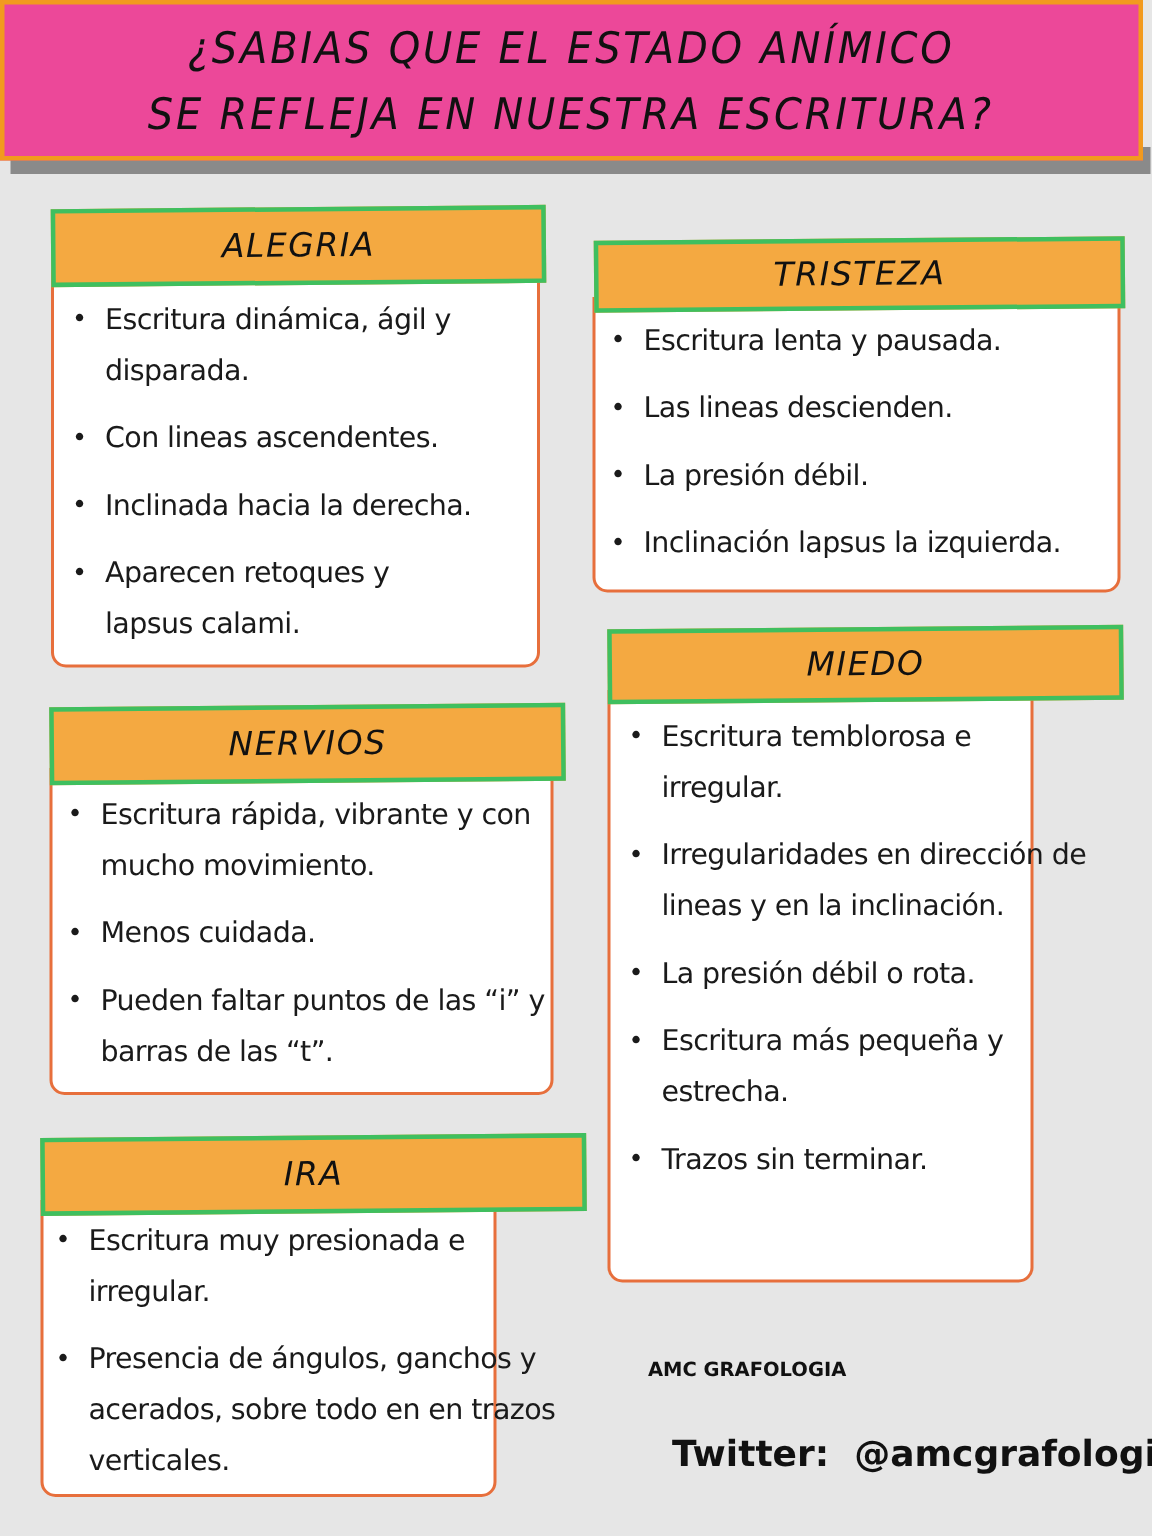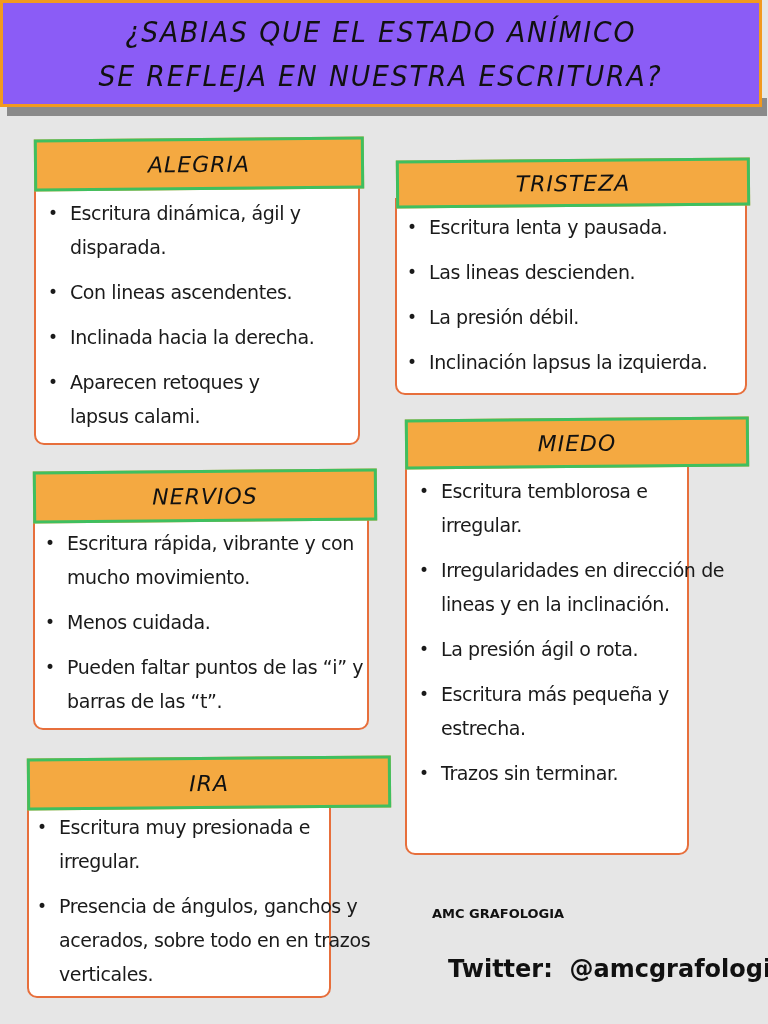--- a/index.html
+++ b/index.html
@@ -8,21 +8,21 @@
     background:#e6e6e6;
     font-family:"DejaVu Sans","Liberation Sans",sans-serif;
     position:relative;
   }
   .banner-shadow {
     position:absolute; left:7px; top:98px; width:760px; height:18px;
     background:#8a8a8a;
   }
   .banner {
     position:absolute; left:0; top:0; width:762px; height:107px;
-    background:#8b5cf6; border:3px solid #f29a1e; box-sizing:border-box;
+    background:#ec4899; border:3px solid #f29a1e; box-sizing:border-box;
     display:flex; flex-direction:column; align-items:center; justify-content:center;
   }
   .banner-line {
     font-family:"DejaVu Sans",sans-serif; font-style:italic;
     font-size:29px; letter-spacing:2px; color:#111; line-height:44px;
     transform:scaleX(0.92);
   }
   .card {
     position:absolute; background:#fff;
     border:2px solid #e76f3c; border-radius:0 0 10px 10px;
@@ -99,21 +99,21 @@
   </ul>
 </div>
 <div class="card-head" style="left:33px; top:470px; width:344px; height:52px; transform:rotate(-0.5deg);">
   <span class="card-title">NERVIOS</span>
 </div>
 
 <div class="card" style="left:405px; top:460px; width:284px; height:395px;">
   <ul class="items" style="left:12px; top:12px; width:322px;">
     <li style="width:250px;">Escritura temblorosa e irregular.</li>
     <li>Irregularidades en dirección de lineas y en la inclinación.</li>
-    <li>La presión ágil o rota.</li>
+    <li>La presión débil o rota.</li>
     <li style="width:270px;">Escritura más pequeña y estrecha.</li>
     <li>Trazos sin terminar.</li>
   </ul>
 </div>
 <div class="card-head" style="left:405px; top:418px; width:344px; height:50px; transform:rotate(-0.5deg);">
   <span class="card-title">MIEDO</span>
 </div>
 
 <div class="card" style="left:27px; top:800px; width:304px; height:198px;">
   <ul class="items" style="left:8px; top:8px; width:350px;">

